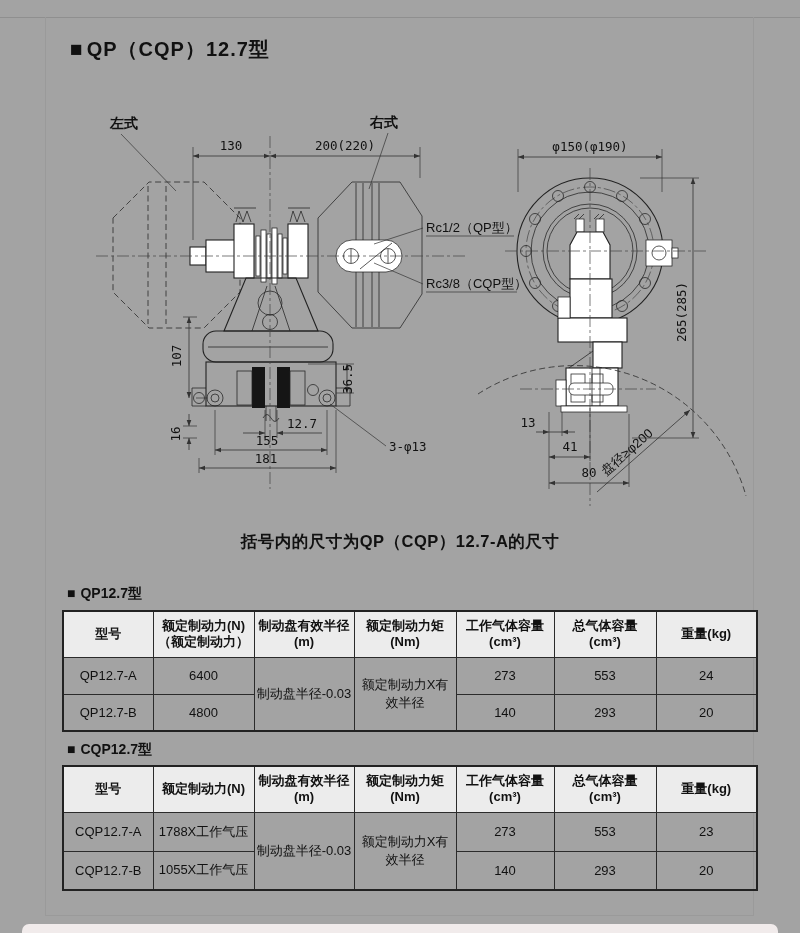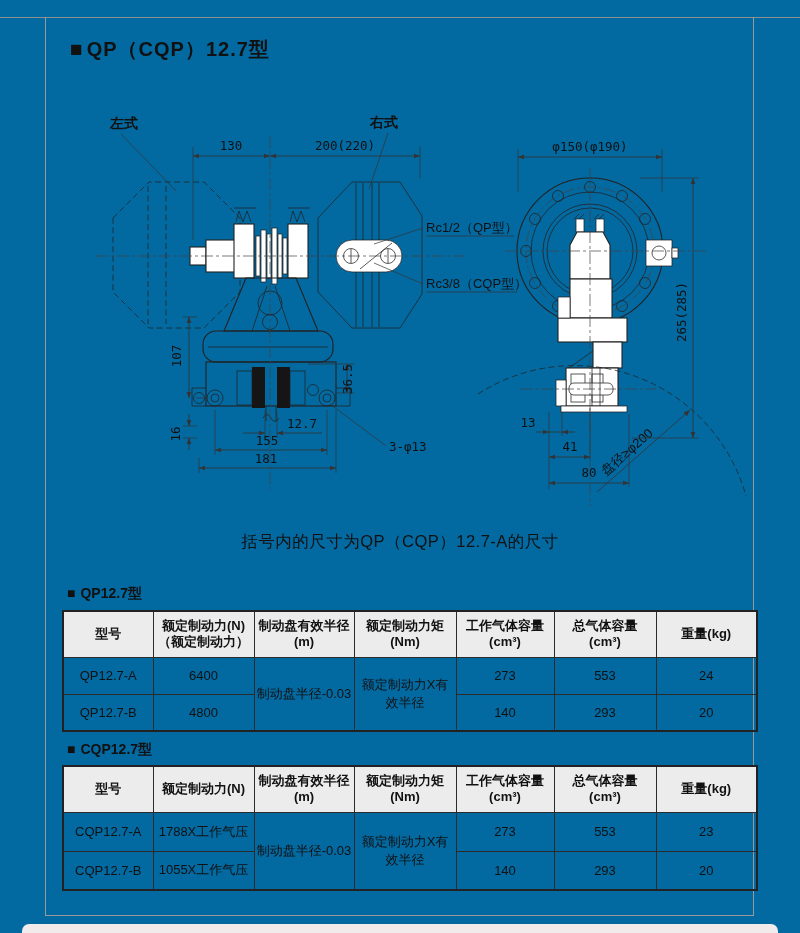--- a/index.html
+++ b/index.html
@@ -1,24 +1,24 @@
 <!DOCTYPE html>
 <html><head>
 <meta charset="utf-8">
 <style>
   html,body{margin:0;padding:0;background:#fff;}
-  #page{position:relative;width:800px;height:933px;background:#0369a1;overflow:hidden;
+  #page{position:relative;width:800px;height:933px;background:#a3a3a3;overflow:hidden;
         font-family:"Liberation Sans","DejaVu Sans",sans-serif;color:#111;}
   #top-rule{position:absolute;left:0;top:17px;width:800px;height:1px;background:#8f8f8f;}
   #frame{position:absolute;left:45px;top:17px;width:709px;height:899px;box-sizing:border-box;
          border-left:1px solid #9a9a9a;border-right:1px solid #9a9a9a;border-bottom:1px solid #9a9a9a;}
   #main-title{position:absolute;left:70px;top:36px;font-weight:bold;font-size:20px;letter-spacing:1px;}
   #main-title .marker{font-size:21px;margin-right:3px;}
   #note{position:absolute;left:45px;top:531px;width:710px;text-align:center;
-        font-weight:normal;font-size:16.5px;letter-spacing:0.5px;}
+        font-weight:bold;font-size:16.5px;letter-spacing:0.5px;}
   .sec-title{position:absolute;left:67px;font-weight:bold;font-size:14px;}
   .sec-title .marker{margin-right:5px;}
   #qp-title{top:585px;} #cqp-title{top:741px;text-align:center;}
   table.spec{position:absolute;left:62px;border-collapse:collapse;table-layout:fixed;width:694px;
              font-size:13px;}
   #qp-table{top:610px;} #cqp-table{top:765px;}
   table.spec th,table.spec td{border:1px solid #2b2b2b;text-align:center;vertical-align:middle;
              padding:1px 2px;overflow:hidden;}
   table.spec{border:2px solid #222;}
   table.spec th{background:#ececec;font-weight:bold;line-height:1.25;}

